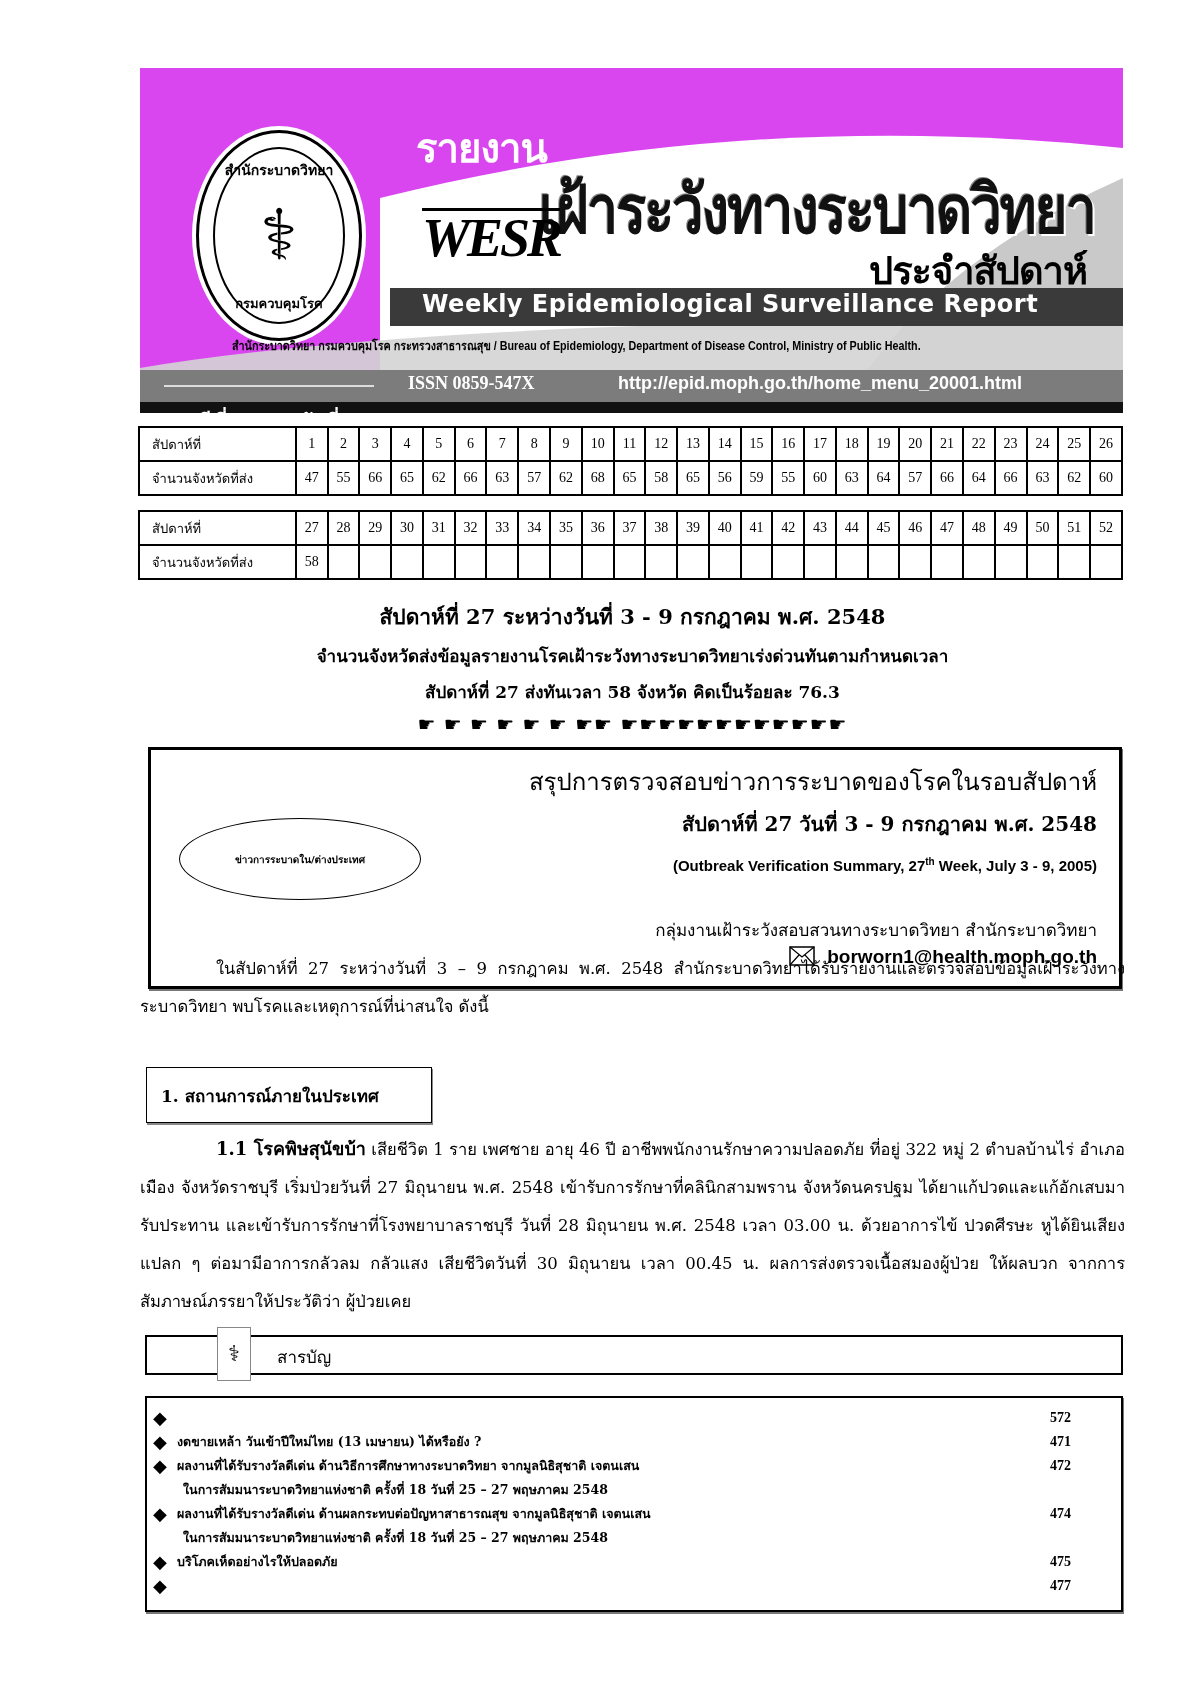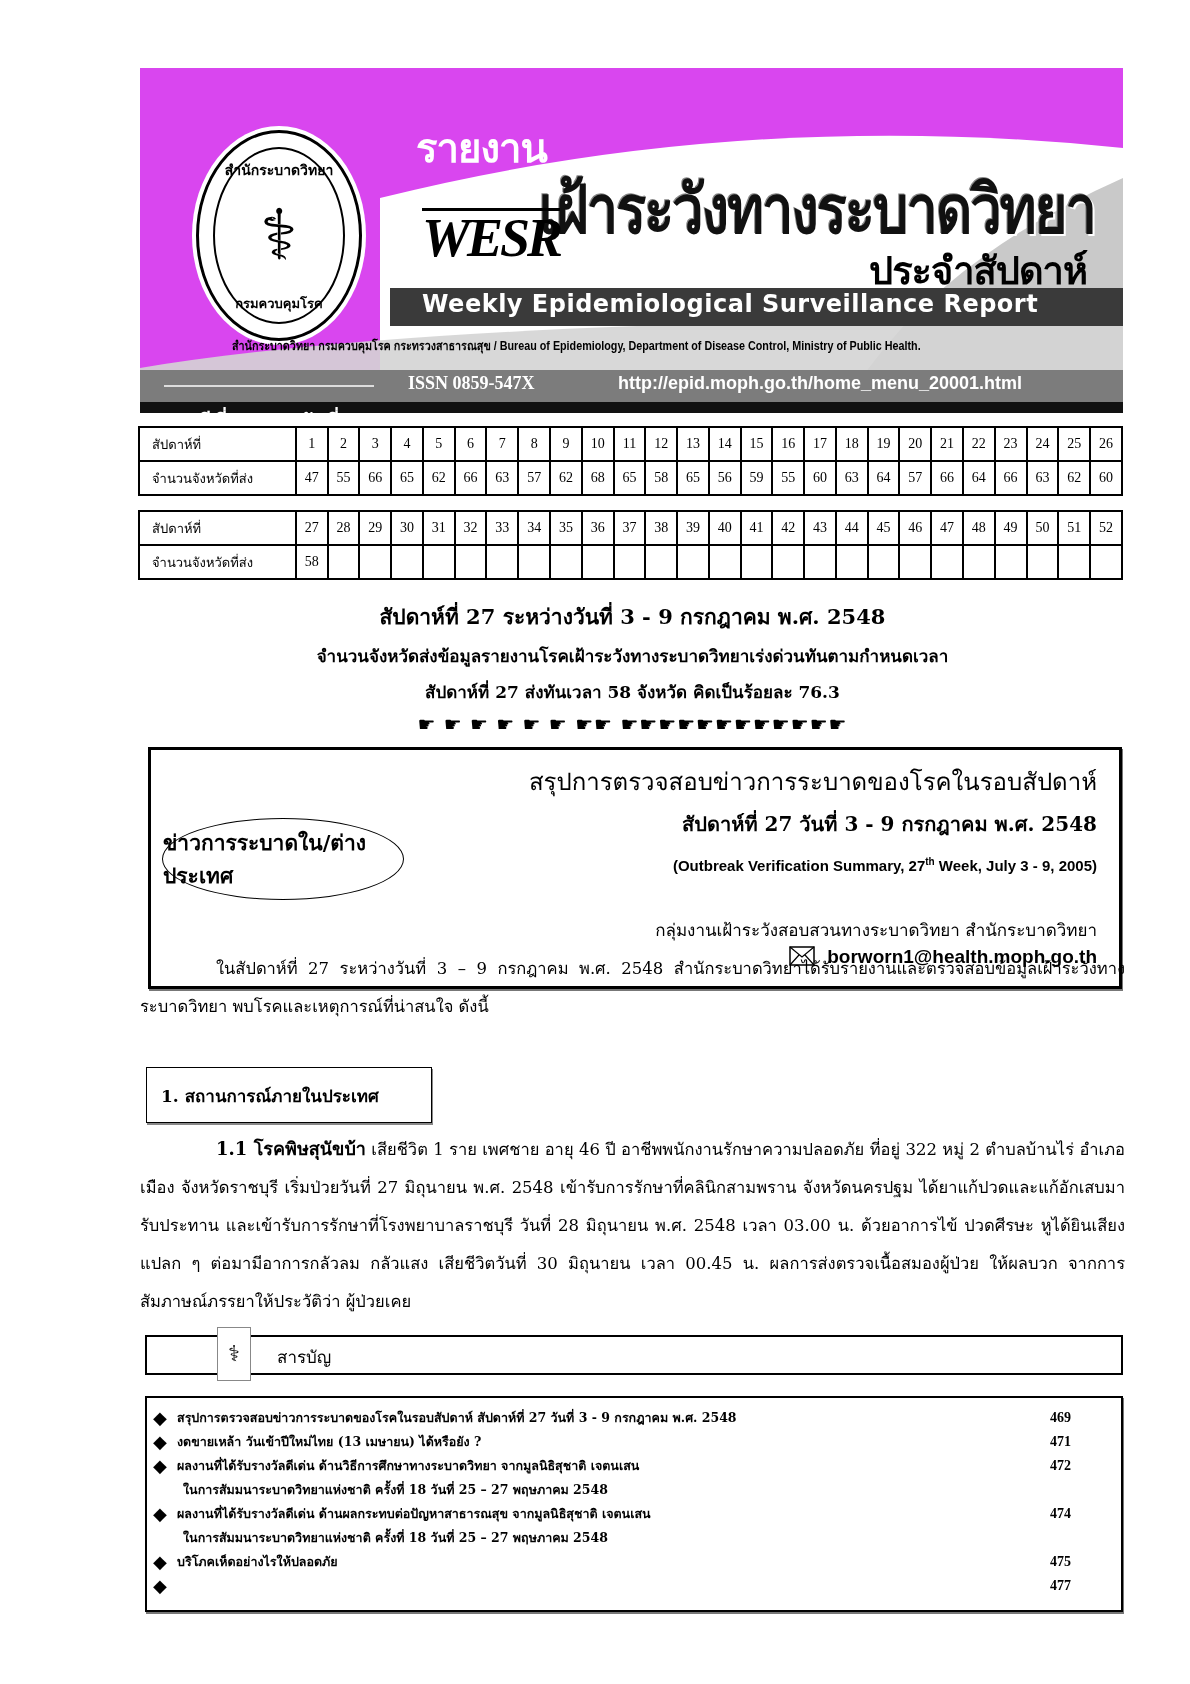--- a/index.html
+++ b/index.html
@@ -65,23 +65,23 @@
              font-family: "DejaVu Serif", serif; font-weight: bold; }
   .s1 { top: 600px; font-size: 21px; }
   .s2 { top: 642px; font-size: 17px; }
   .s3 { top: 678px; font-size: 17px; }
   .hands { position: absolute; left: 140px; width: 985px; top: 712px; text-align: center;
            font-size: 20px; letter-spacing: 1px; font-family: "DejaVu Sans", sans-serif; }
 
   
   .obox { position: absolute; left: 148px; top: 747px; width: 968px; height: 236px;
           border: 3px solid #000; box-shadow: 1px 2px 0 #777; }
-  .oval { position: absolute; left: 11px; top: 68px; width: 240px; height: 80px;
+  .oval { position: absolute; left: 28px; top: 68px; width: 240px; height: 80px;
           border: 1.5px solid #000; border-radius: 50%; display: flex; align-items: center;
-          justify-content: center; font-family: "DejaVu Serif", serif; font-weight: bold; font-size: 21px; }
+          justify-content: center; font-family: "DejaVu Serif", serif; font-weight: bold; font-size: 10px; }
   .ob-line { position: absolute; right: 22px; text-align: right; white-space: nowrap;
              font-family: "DejaVu Serif", serif; }
   .ob-t1 { top: 12px; font-size: 24px; }
   .ob-t2 { top: 58px; font-size: 20px; font-weight: bold; }
   .ob-t3 { top: 106px; font-size: 15px; font-weight: bold; font-family: "Liberation Sans", sans-serif; }
   .ob-t3 sup { font-size: 10px; }
   .ob-t4 { top: 134px; font-size: 17px; }
   .ob-t5 { top: 166px; font-size: 17px; }
   .ob-t6 { top: 196px; font-size: 19px; font-weight: bold; font-family: "Liberation Sans", sans-serif; }
   .env-svg { vertical-align: -3px; margin-right: 12px; }
@@ -291,21 +291,21 @@
 
 <div class="para p-intro">ในสัปดาห์ที่ 27  ระหว่างวันที่  3 – 9  กรกฎาคม  พ.ศ. 2548  สำนักระบาดวิทยาได้รับรายงานและตรวจสอบข้อมูลเฝ้าระวังทางระบาดวิทยา พบโรคและเหตุการณ์ที่น่าสนใจ ดังนี้</div>
 <div class="sec-box">1. สถานการณ์ภายในประเทศ</div>
 <div class="para p-case"><b>1.1  โรคพิษสุนัขบ้า</b><span> เสียชีวิต 1 ราย  เพศชาย อายุ 46 ปี  อาชีพพนักงานรักษาความปลอดภัย ที่อยู่ 322  หมู่ 2 ตำบลบ้านไร่  อำเภอเมือง  จังหวัดราชบุรี  เริ่มป่วยวันที่  27  มิถุนายน  พ.ศ.  2548  เข้ารับการรักษาที่คลินิกสามพราน จังหวัดนครปฐม  ได้ยาแก้ปวดและแก้อักเสบมารับประทาน  และเข้ารับการรักษาที่โรงพยาบาลราชบุรี  วันที่ 28  มิถุนายน พ.ศ. 2548 เวลา 03.00 น. ด้วยอาการไข้  ปวดศีรษะ  หูได้ยินเสียงแปลก ๆ ต่อมามีอาการกลัวลม  กลัวแสง  เสียชีวิตวันที่ 30 มิถุนายน เวลา 00.45 น. ผลการส่งตรวจเนื้อสมองผู้ป่วย  ให้ผลบวก  จากการสัมภาษณ์ภรรยาให้ประวัติว่า  ผู้ป่วยเคย</span></div>
 
 <div class="toc-head">
   <div class="toc-logo">⚕</div>
   <div class="toc-title">สารบัญ</div>
 </div>
 <div class="toc-box" id="toc-box">
-    <div class="toc-item"><span class="diamond">◆</span><span>สรุปการตรวจสอบข่าวการระบาดของโรคในรอบสัปดาห์  สัปดาห์ที่ 27  วันที่  3  - 9  กรกฎาคม  พ.ศ. 2548</span><span class="pg">469</span></div>
+    <div class="toc-item"><span class="diamond">◆</span><span class="pg">572</span></div>
     <div class="toc-item"><span class="diamond">◆</span><span>งดขายเหล้า วันเข้าปีใหม่ไทย  (13 เมษายน) ได้หรือยัง ?</span><span class="pg">471</span></div>
     <div class="toc-item"><span class="diamond">◆</span><span>ผลงานที่ได้รับรางวัลดีเด่น  ด้านวิธีการศึกษาทางระบาดวิทยา จากมูลนิธิสุชาติ  เจตนเสน</span><span class="pg">472</span></div>
     <div class="toc-sub">ในการสัมมนาระบาดวิทยาแห่งชาติ ครั้งที่ 18  วันที่  25 – 27 พฤษภาคม 2548</div>
     <div class="toc-item"><span class="diamond">◆</span><span>ผลงานที่ได้รับรางวัลดีเด่น  ด้านผลกระทบต่อปัญหาสาธารณสุข  จากมูลนิธิสุชาติ  เจตนเสน</span><span class="pg">474</span></div>
     <div class="toc-sub">ในการสัมมนาระบาดวิทยาแห่งชาติ ครั้งที่ 18  วันที่  25 – 27 พฤษภาคม 2548</div>
     <div class="toc-item"><span class="diamond">◆</span><span>บริโภคเห็ดอย่างไรให้ปลอดภัย</span><span class="pg">475</span></div>
     <div class="toc-item"><span class="diamond">◆</span><span class="pg">477</span></div>
   </div>
 
 </body></html>

